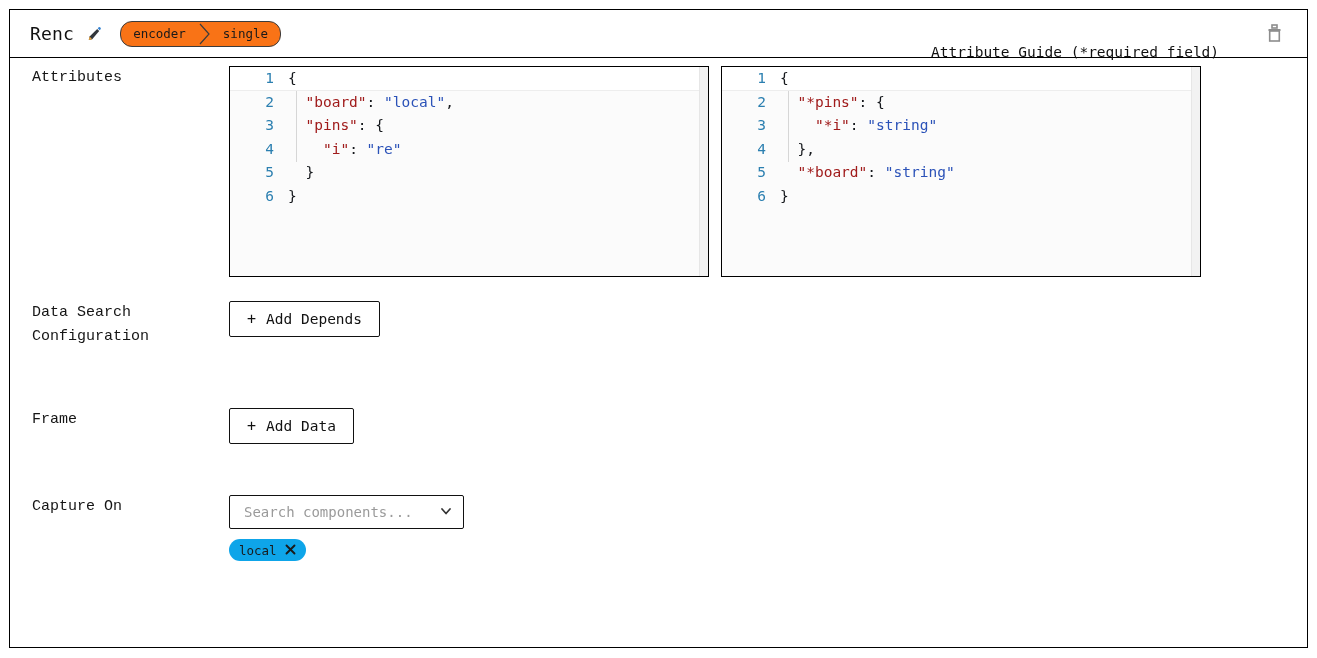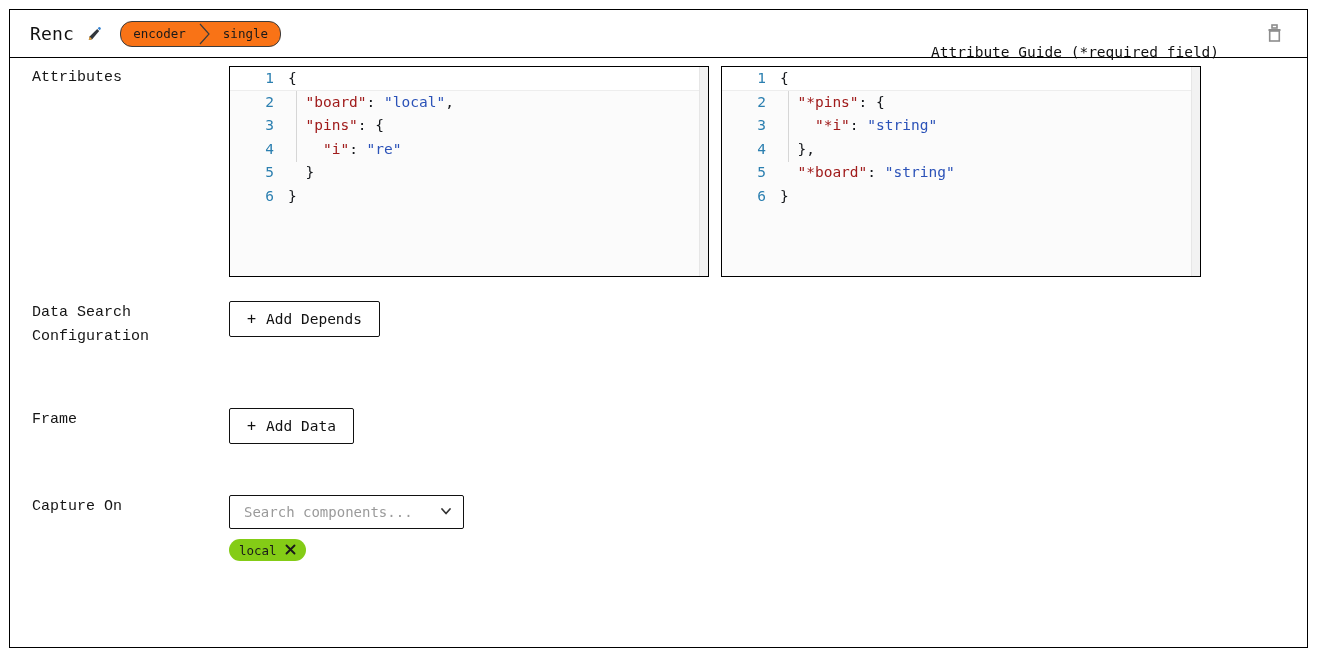--- a/index.html
+++ b/index.html
@@ -227,21 +227,21 @@
     font-family: "DejaVu Sans Mono", "Liberation Mono", monospace;
     white-space: nowrap;
   }
   .chev { flex: none; display:block; }
 
   .tag-row { margin-top: 10px; display: flex; gap: 8px; }
   .tag {
     display: inline-flex;
     align-items: center;
     gap: 8px;
-    background: #84cc16;
+    background: #0ea5e9;
     border-radius: 11px;
     height: 22px;
     padding: 0 10px;
     font-size: 12.5px;
     color: #1a1a1a;
     font-family: "DejaVu Sans Mono", "Liberation Mono", monospace;
   }
   .tag-x { cursor: pointer; display: block; }
 </style>
 </head>

